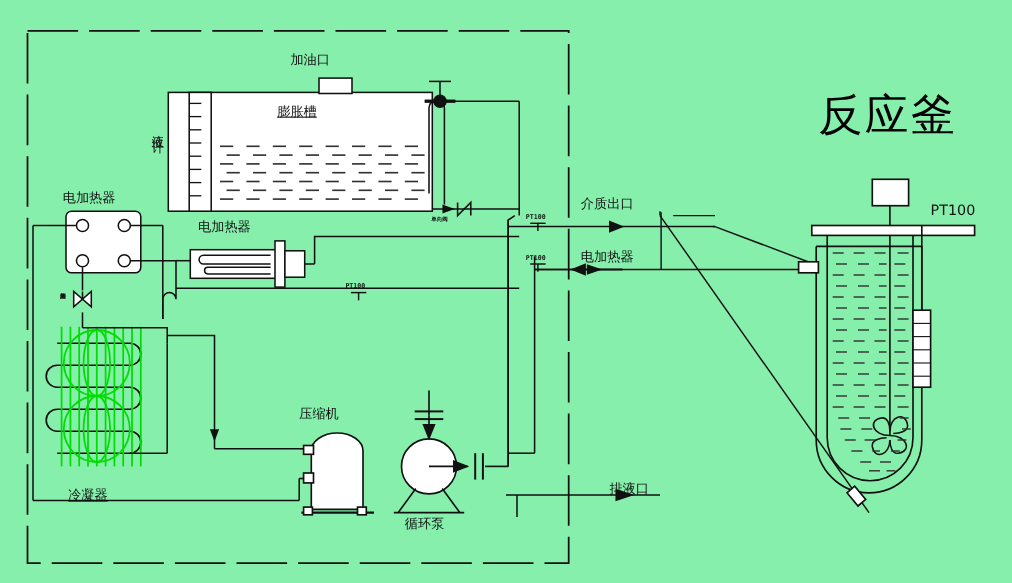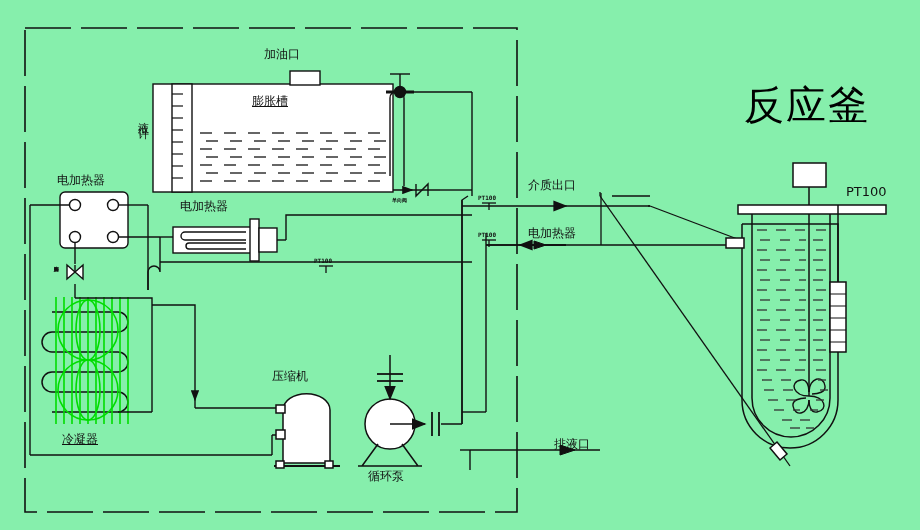--- a/index.html
+++ b/index.html
@@ -429,21 +429,21 @@
 <div class="lbl lbl-cn" style="left:252px;top:95px;text-decoration:underline;">膨胀槽</div>
 
 <div class="lbl vert" style="left:137px;top:113px;">液位计</div>
 
 <div class="lbl lbl-cn" style="left:57px;top:174px;">电加热器</div>
 
 <div class="lbl lbl-cn" style="left:180px;top:200px;text-align:center;">电加热器</div>
 
 <div class="lbl vert-tiny" style="left:53px;top:262px;">膨胀阀</div>
 
-<div class="lbl lbl-cn" style="left:62px;top:433px;text-decoration:underline;">冷凝器</div>
+<div class="lbl lbl-cn" style="left:62px;top:444px;text-decoration:underline;">冷凝器</div>
 
 <div class="lbl lbl-cn" style="left:272px;top:370px;">压缩机</div>
 
 <div class="lbl lbl-cn" style="left:368px;top:470px;">循环泵</div>
 
 <div class="lbl lbl-tiny" style="left:392px;top:198px;">单向阀</div>
 
 <div class="lbl lbl-cn" style="left:528px;top:179px;">介质出口</div>
 
 <div class="lbl lbl-cn" style="left:528px;top:227px;">电加热器</div>

